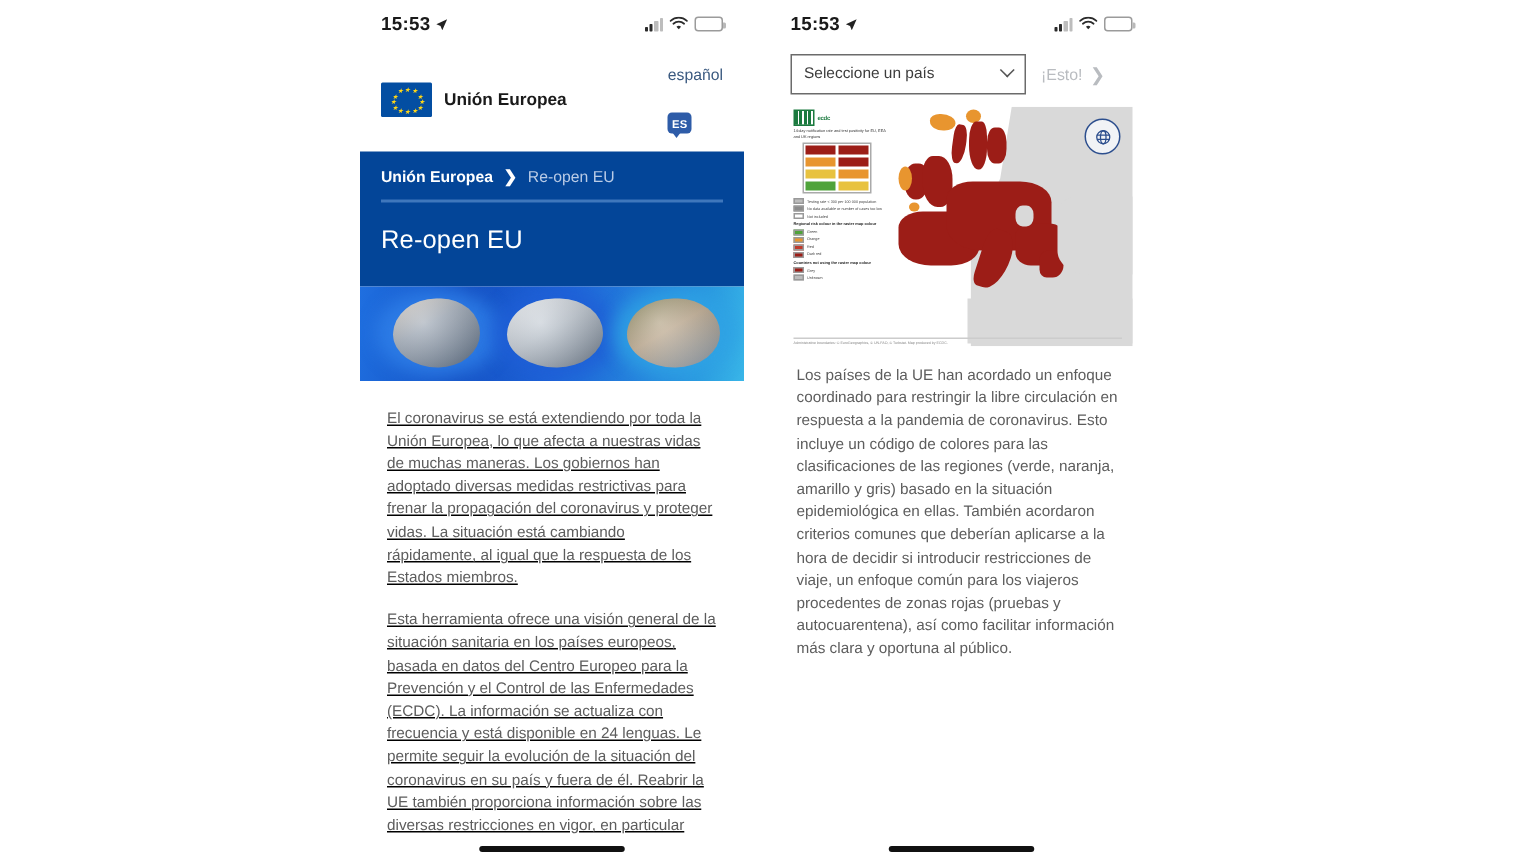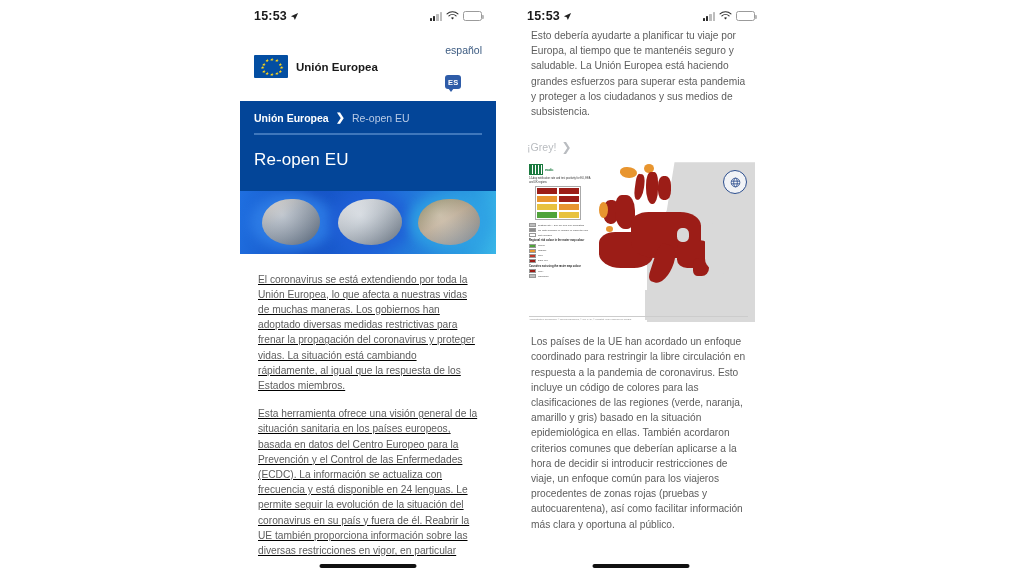--- a/index.html
+++ b/index.html
@@ -218,26 +218,29 @@
         <svg width="13" height="10" viewBox="0 0 16 12">
           <path d="M8 10.4 6.1 8.3a2.9 2.9 0 0 1 3.8 0z" fill="#2b2b2b"></path>
           <path d="M3.6 5.8a6.6 6.6 0 0 1 8.8 0" stroke="#2b2b2b" stroke-width="1.4" fill="none" stroke-linecap="round"></path>
           <path d="M1.3 3.4a10 10 0 0 1 13.4 0" stroke="#2b2b2b" stroke-width="1.4" fill="none" stroke-linecap="round"></path>
         </svg>
         <span class="batt"><span class="fill"></span></span>
       </div>
     </div>
 
     <div style="padding: 0 18px;">
-      <p class="para">Esto debería ayudarte a planificar tu viaje por Europa, al tiempo que te mantenéis seguro y saludable. La Unión Europea está haciendo grandes esfuerzos para superar esta pandemia y proteger a los ciudadanos y sus medios de subsistencia.</p>
     </div>
 
     <div class="selector-row">
+      <div class="select-box">
+        <span class="select-text">Seleccione un país</span>
+        <span class="chev"></span>
+      </div>
       <div class="go-btn">
-        <span>¡Grey!</span>
+        <span>¡Esto!</span>
         <span class="go-arrow">❯</span>
       </div>
     </div>
 
     <div class="map-wrap">
       <div class="map-sea"></div>
 
       <div class="map-grey" style="left:120px;top:0;width:110px;height:160px;clip-path:polygon(25% 0,100% 0,100% 100%,0 100%,0 55%,18% 30%);"></div>
       <div class="map-orange" style="left:93px;top:5px;width:17px;height:11px;border-radius:40% 60% 45% 55%;"></div>
       <div class="map-orange" style="left:117px;top:2px;width:10px;height:9px;border-radius:50%;"></div>

